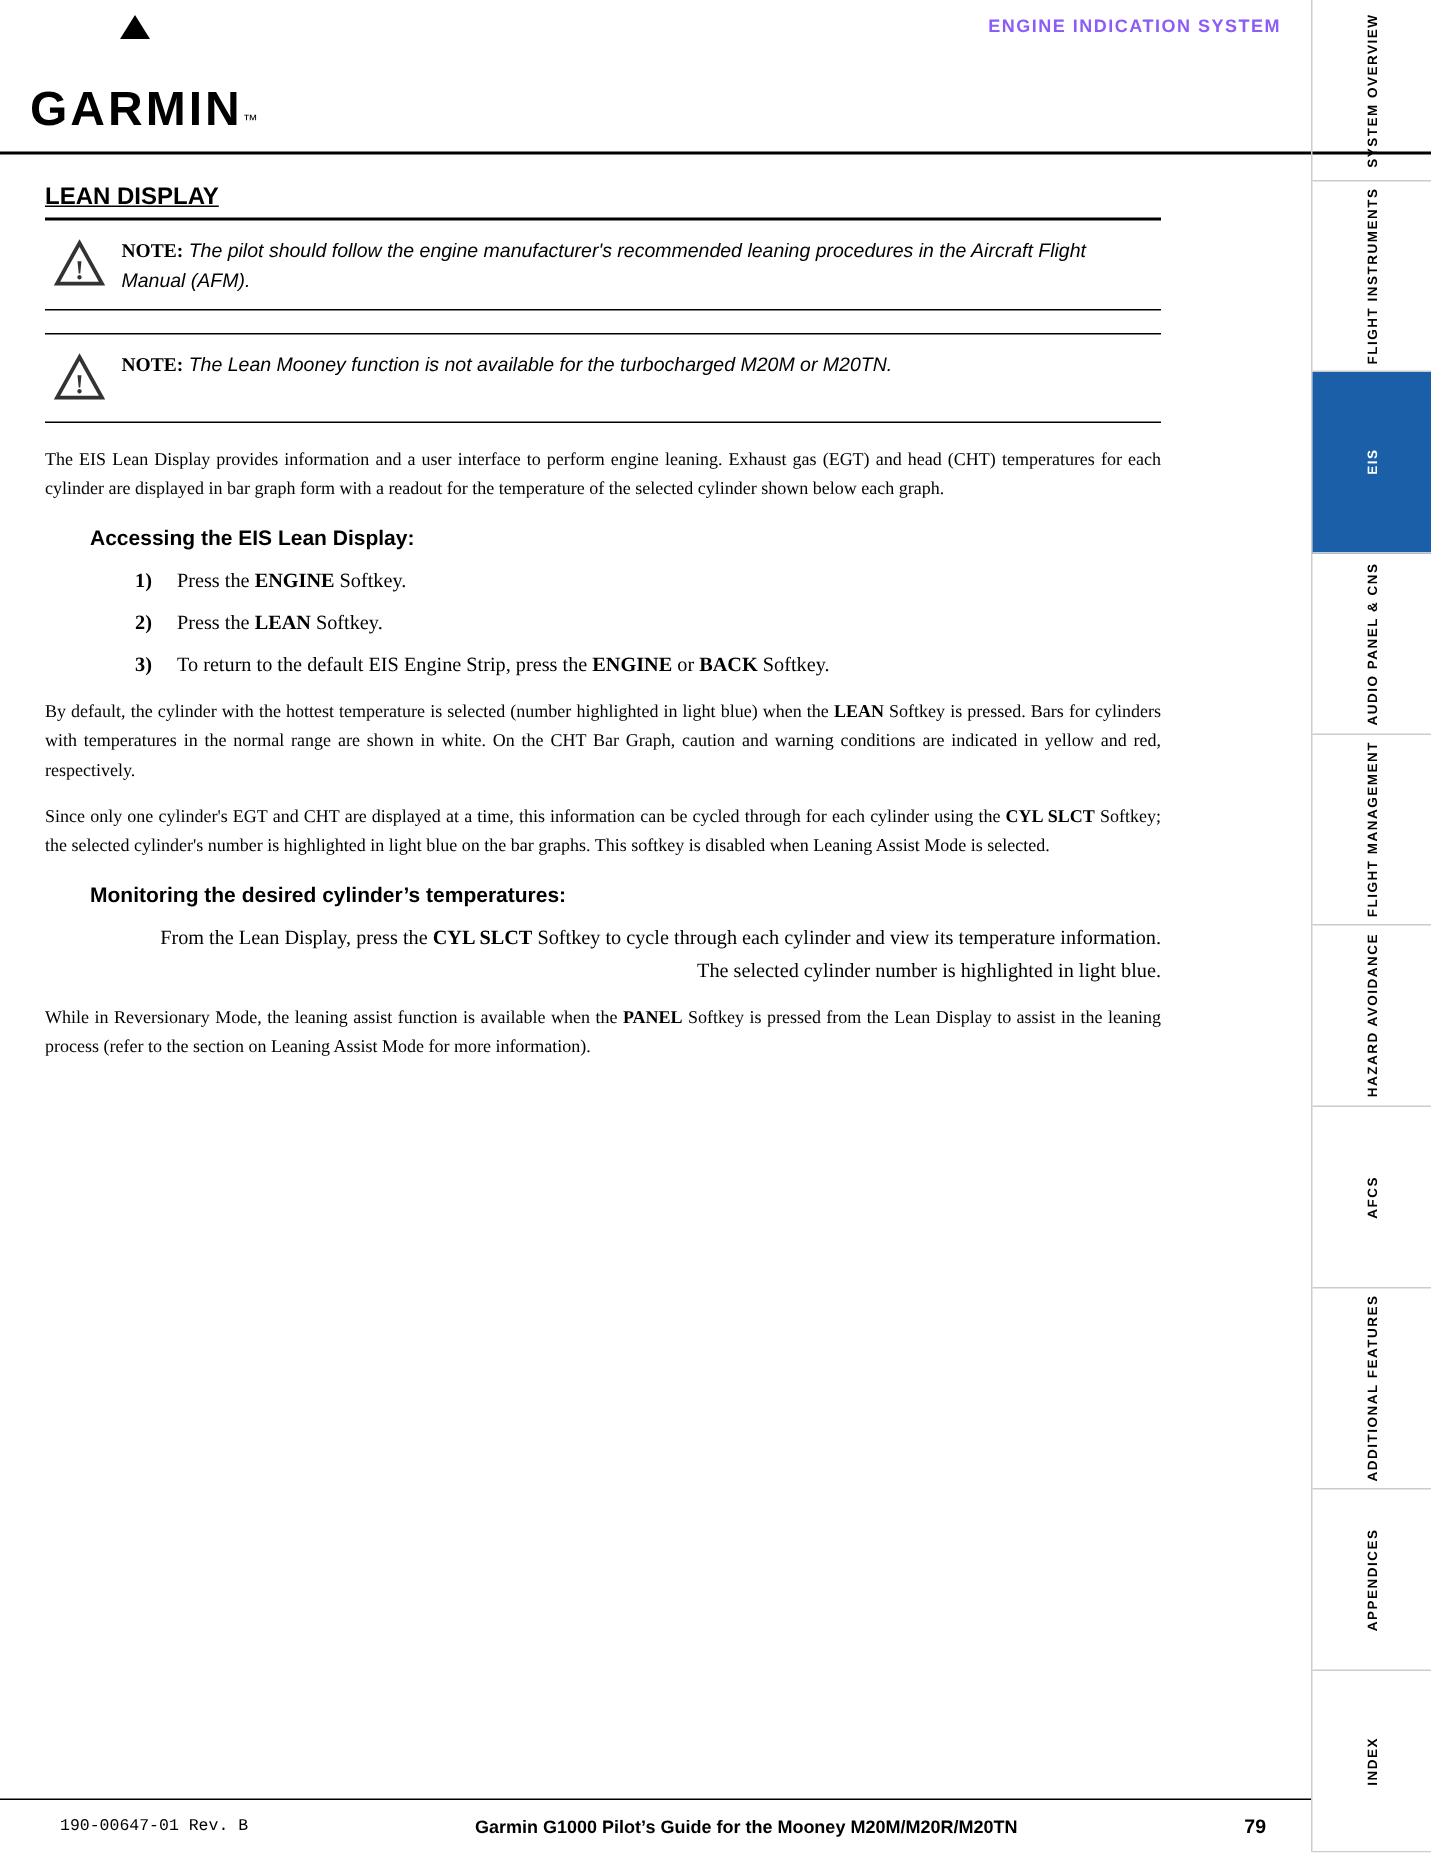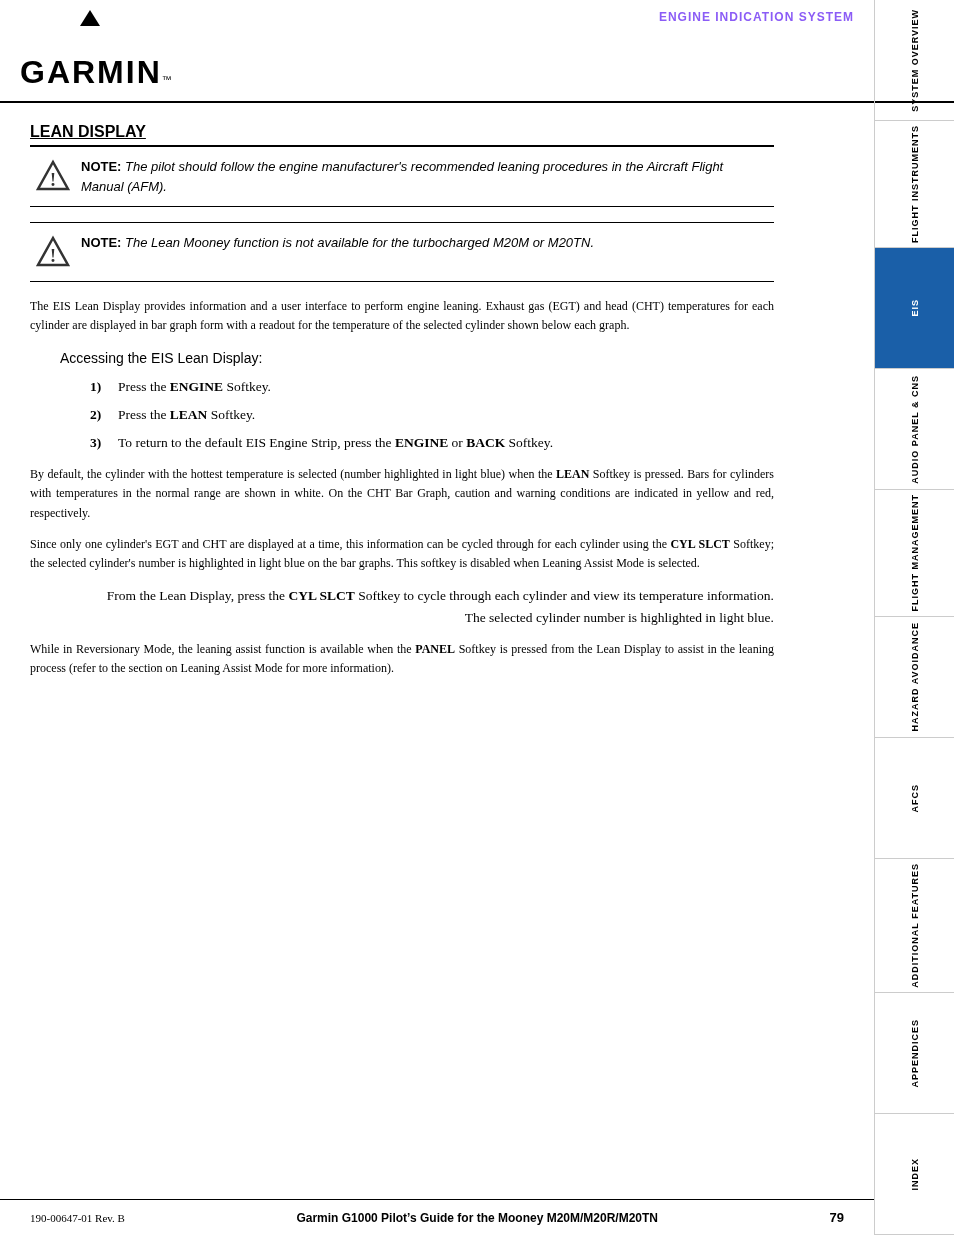--- a/index.html
+++ b/index.html
@@ -132,36 +132,37 @@
     }
     .note-text {
       font-family: Arial, sans-serif;
       font-size: 13px;
       line-height: 1.5;
       font-style: italic;
     }
     .note-text strong {
       font-style: normal;
       font-weight: bold;
+      font-family: Liberation Serif, serif;
     }
 
     
     .body-para {
       font-family: serif;
       font-size: 12px;
       line-height: 1.6;
       text-align: justify;
       margin-bottom: 12px;
     }
 
     
     .sub-heading {
       font-family: Arial, sans-serif;
       font-size: 14px;
-      font-weight: normal;
+      font-weight: bold;
       margin: 15px 0 10px 30px;
     }
 
     
     .numbered-list {
       margin: 8px 0 12px 60px;
       list-style: none;
     }
     .numbered-list li {
       font-family: serif;
@@ -192,22 +193,23 @@
       bottom: 0;
       left: 0;
       right: 80px;
       display: flex;
       justify-content: space-between;
       align-items: center;
       padding: 10px 30px;
       border-top: 1px solid #000;
     }
     .footer-left {
-      font-family: Liberation Serif, serif;
+      font-family: Liberation Mono, monospace;
       font-size: 11px;
+      margin-left: 10px;
     }
     .footer-center {
       font-family: Arial, sans-serif;
       font-size: 12px;
       font-weight: bold;
     }
     .footer-right {
       font-family: Arial, sans-serif;
       font-size: 13px;
       font-weight: bold;
@@ -310,20 +312,21 @@
   </ol>
 
   <p class="body-para">
     By default, the cylinder with the hottest temperature is selected (number highlighted in light blue) when the <strong>LEAN</strong> Softkey is pressed.  Bars for cylinders with temperatures in the normal range are shown in white.  On the CHT Bar Graph, caution and warning conditions are indicated in yellow and red, respectively.
   </p>
 
   <p class="body-para">
     Since only one cylinder's EGT and CHT are displayed at a time, this information can be cycled through for each cylinder using the <strong>CYL SLCT</strong> Softkey; the selected cylinder's number is highlighted in light blue on the bar graphs.  This softkey is disabled when Leaning Assist Mode is selected.
   </p>
 
+  <div class="sub-heading">Monitoring the desired cylinder’s temperatures:</div>
 
   <p class="indented-para">
     From the Lean Display, press the <strong>CYL SLCT</strong> Softkey to cycle through each cylinder and view its temperature information.  The selected cylinder number is highlighted in light blue.
   </p>
 
   <p class="body-para">
     While in Reversionary Mode, the leaning assist function is available when the <strong>PANEL</strong> Softkey is pressed from the Lean Display to assist in the leaning process (refer to the section on Leaning Assist Mode for more information).
   </p>
 
 </div>

